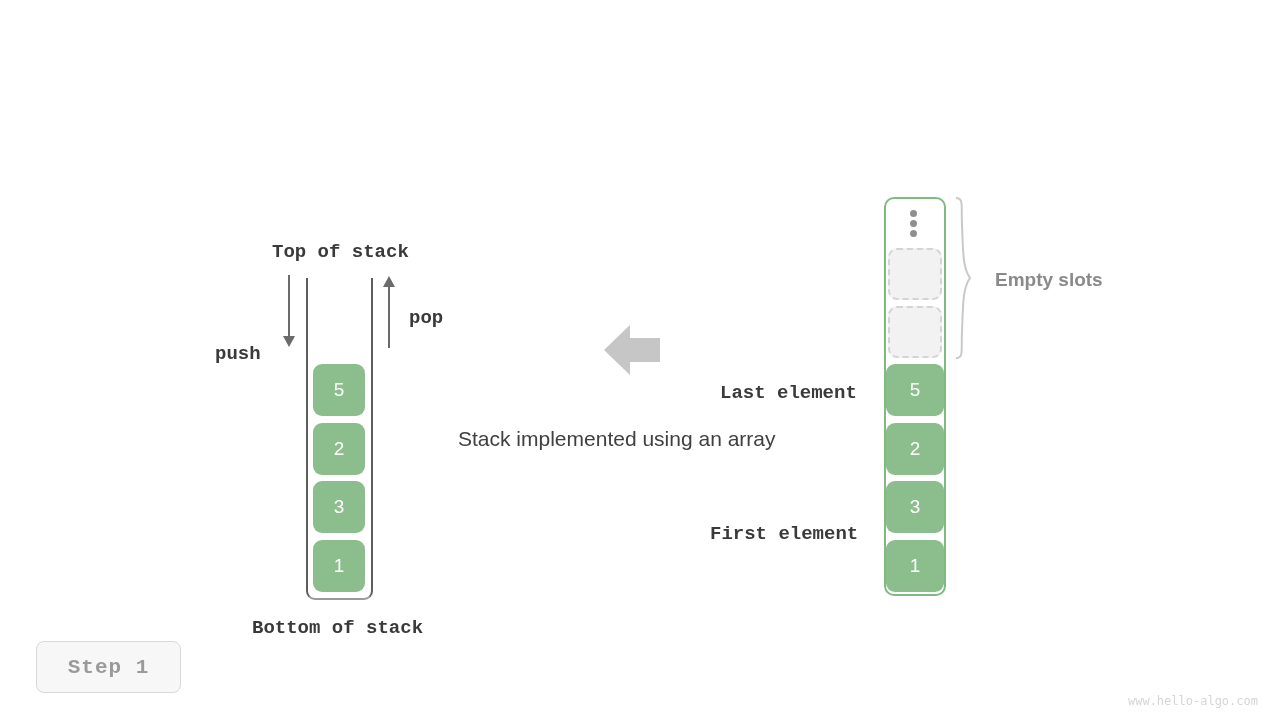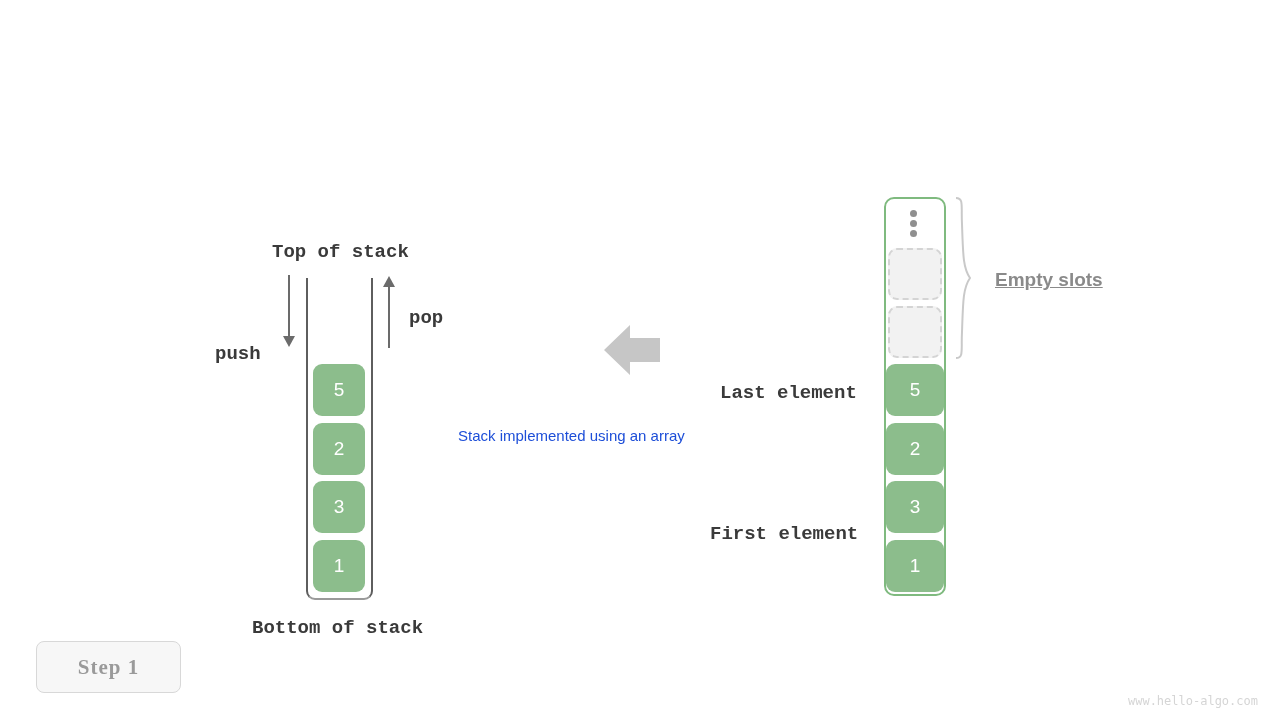--- a/index.html
+++ b/index.html
@@ -27,26 +27,25 @@
     font-size: 19px;
     white-space: nowrap;
     font-family: Liberation Mono, monospace;
   }
   .label-gray-bold {
     position: absolute;
     font-weight: bold;
     color: #8a8a8a;
     font-size: 19px;
     white-space: nowrap;
-    text-decoration: underline;
   }
   .caption {
     position: absolute;
-    color: #1d4ed8;
-    font-size: 15px;
+    color: #404040;
+    font-size: 21px;
     white-space: nowrap;
   }
 
   
   #stack-container {
     position: absolute;
     left: 306px;
     top: 278px;
     width: 67px;
     height: 322px;
@@ -172,21 +171,21 @@
     height: 52px;
     border: 1px solid #d8d8d8;
     border-radius: 8px;
     background: #f7f7f7;
     display: flex;
     align-items: center;
     justify-content: center;
     box-sizing: border-box;
   }
   #step-badge-text {
-    font-family: Liberation Serif, serif;
+    font-family: Liberation Mono, monospace;
     font-size: 21px;
     font-weight: bold;
     color: #9a9a9a;
     letter-spacing: 1px;
   }
 
   
   #watermark {
     position: absolute;
     right: 22px;

